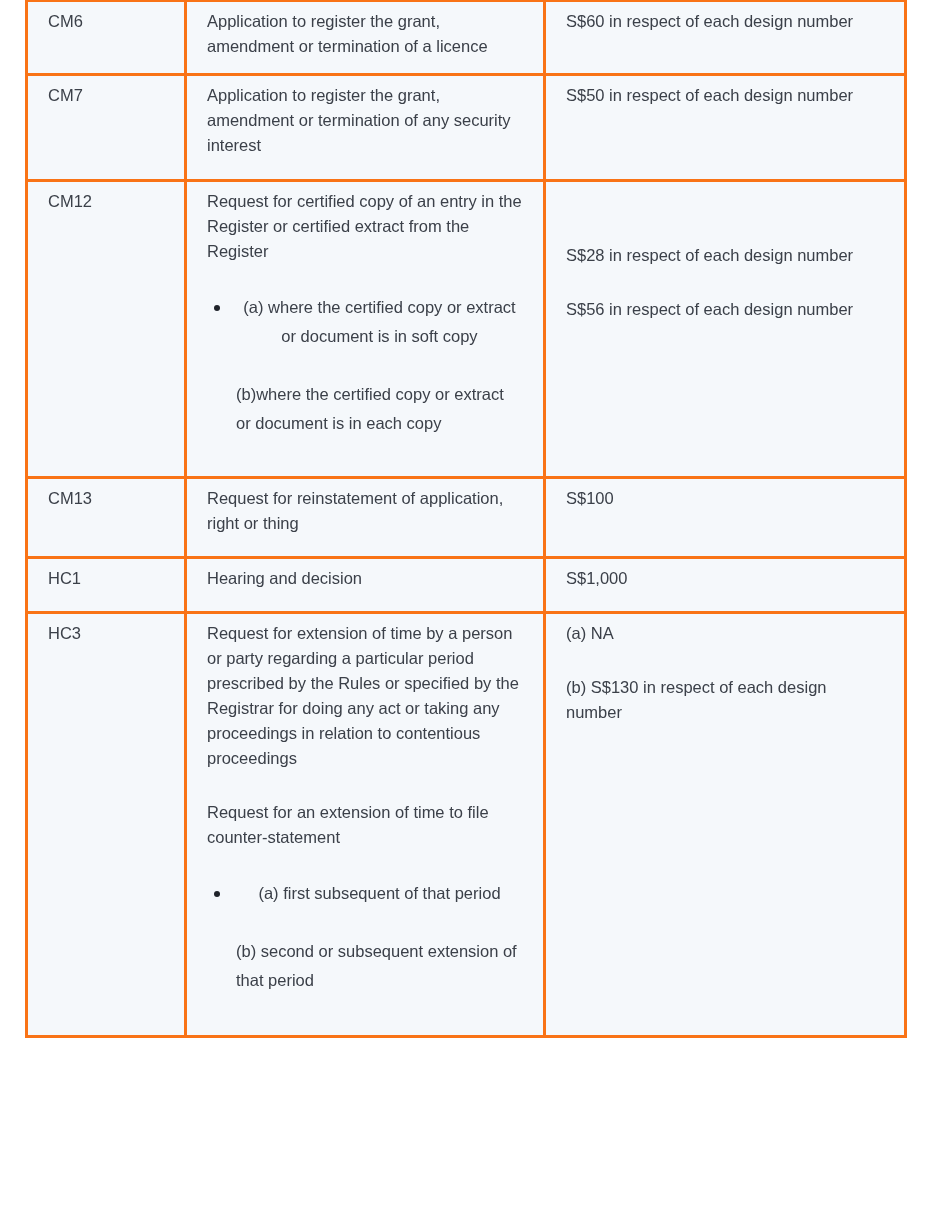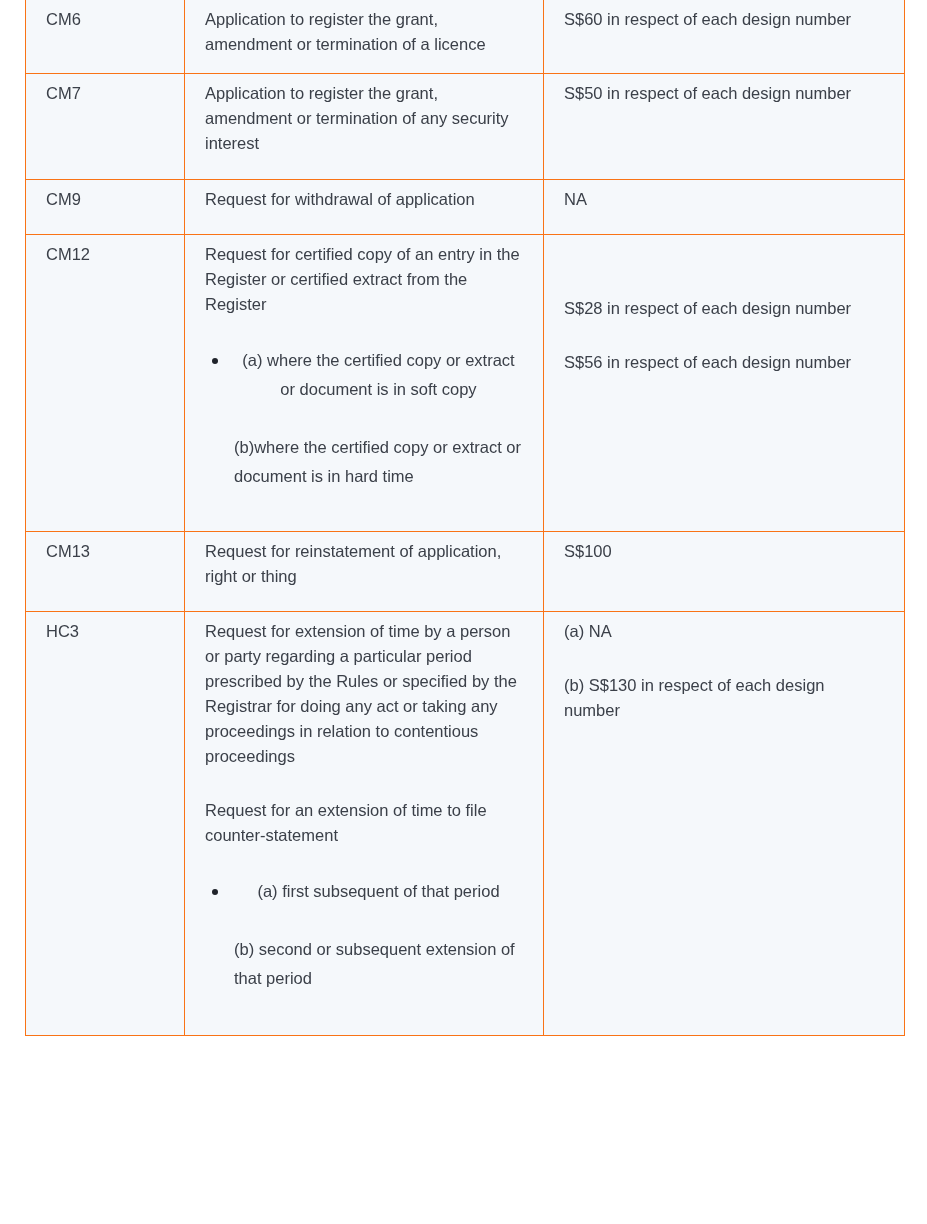--- a/index.html
+++ b/index.html
@@ -22,21 +22,21 @@
       top: -1px;
       width: 879px;
     }
     table {
       border-collapse: collapse;
       width: 879px;
       table-layout: fixed;
       background: #f5f8fb;
     }
     td {
-      border: 1px solid #f97316;
+      border: 3px solid #f97316;
       vertical-align: top;
       padding: 7px 20px 0 20px;
       box-sizing: border-box;
       margin-top: 25px;
     }
     col.c1 { width: 159px; }
     col.c2 { width: 359px; }
     col.c3 { width: 361px; }
     .p { margin: 0; }
     ul.sub {
@@ -94,65 +94,65 @@
           </td>
         <td>
             <p class="p">Application to register the grant, amendment or termination of any security interest</p>
           </td>
         <td>
             <p class="p">S$50 in respect of each design number</p>
           </td>
       </tr>
 
 
-      <tr style="height:55px">
-        <td>
-            <p class="p">CM9</p>
-          </td>
-        <td>
-            <p class="p">Request for withdrawal of application</p>
-          </td>
-        <td>
-            <p class="p">NA</p>
-          </td>
-      </tr>
 
 
       <tr style="height:297px">
         <td>
             <p class="p">CM12</p>
           </td>
         <td>
           <p class="p">Request for certified copy of an entry in the Register or certified extract from the Register</p>
           <ul class="sub">
             <li>
               <span class="bullet"></span>
               <span>(a) where the certified copy or extract or document is in soft copy</span>
             </li>
           </ul>
-          <p class="p sub-b">(b)where the certified copy or extract or document is in hard time</p>
+          <p class="p sub-b">(b)where the certified copy or extract or document is in each copy</p>
         </td>
         <td>
           <p class="p" style="margin-top:54px">S$28 in respect of each design number</p>
           <p class="p" style="margin-top:29px">S$56 in respect of each design number</p>
         </td>
       </tr>
 
       <tr style="height:80px">
         <td>
             <p class="p">CM13</p>
           </td>
         <td>
             <p class="p">Request for reinstatement of application, right or thing</p>
           </td>
         <td>
             <p class="p">S$100</p>
           </td>
       </tr>
 
+      <tr style="height:55px">
+        <td>
+            <p class="p">HC1</p>
+          </td>
+        <td>
+            <p class="p">Hearing and decision</p>
+          </td>
+        <td>
+            <p class="p">S$1,000</p>
+          </td>
+      </tr>
 
       <tr style="height:424px">
         <td>
             <p class="p">HC3</p>
           </td>
         <td>
           <p class="p">Request for extension of time by a person or party regarding a particular period prescribed by the Rules or specified by the Registrar for doing any act or taking any proceedings in relation to contentious proceedings</p>
           <p class="p" style="margin-top:29px">Request for an extension of time to file counter-statement</p>
           <ul class="sub">
             <li>

